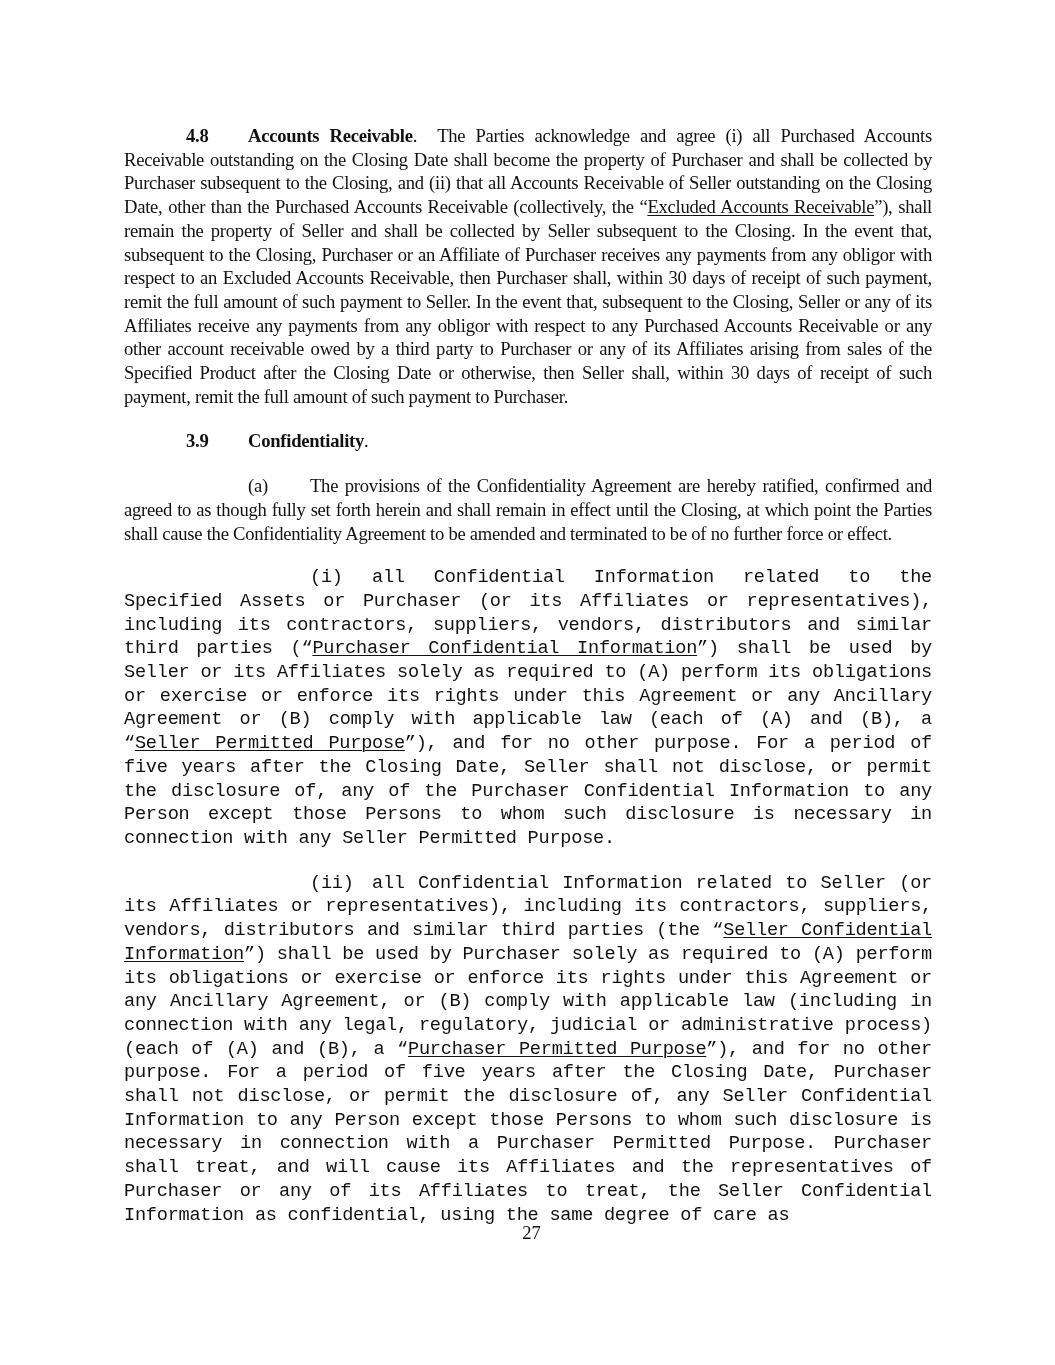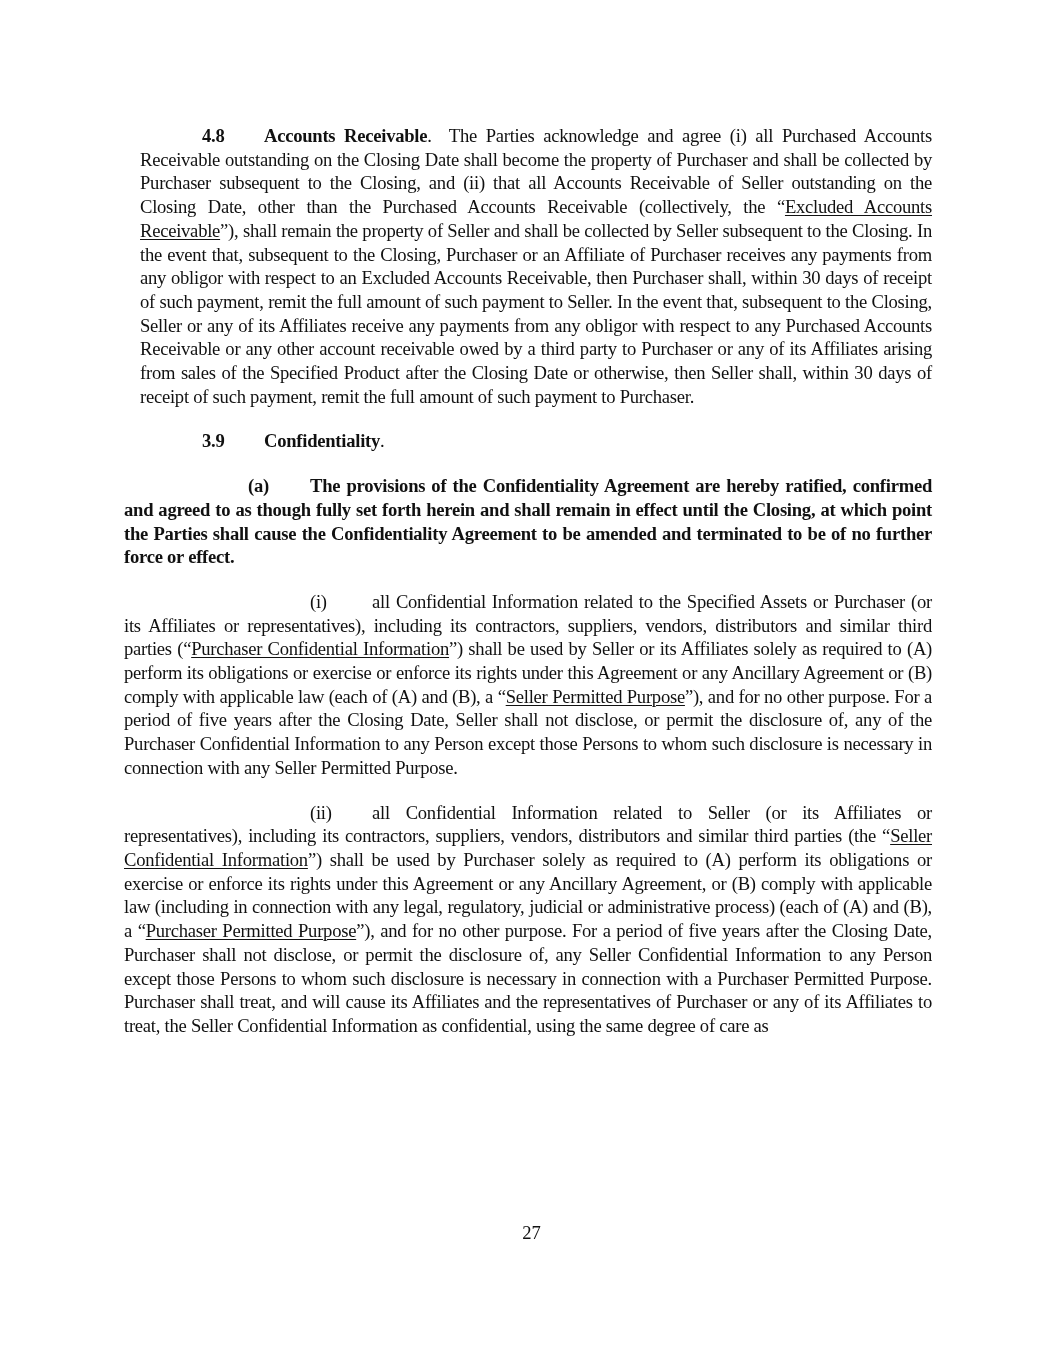--- a/index.html
+++ b/index.html
@@ -23,23 +23,23 @@
     }
     p {
       margin: 0;
       font-size: 18.6px;
       line-height: 23.7px;
       text-align: justify;
       letter-spacing: -0.25px;
       word-spacing: 0px;
     }
     .para { margin-bottom: 21px; }
-    .ind1 { text-indent: 62px; margin-left: 16px; }
-    .ind2 { text-indent: 124px; font-weight: bold; }
-    .ind3 { text-indent: 186px; }
+    .ind1 { text-indent: 62px; }
+    .ind2 { text-indent: 124px; }
+    .ind3 { text-indent: 186px; font-family: Liberation Mono, monospace; }
     .num {
       display: inline-block;
       width: 62px;
       text-indent: 0;
     }
     .num.bold { font-weight: bold; }
     .num-sub {
       display: inline-block;
       width: 62px;
       text-indent: 0;

